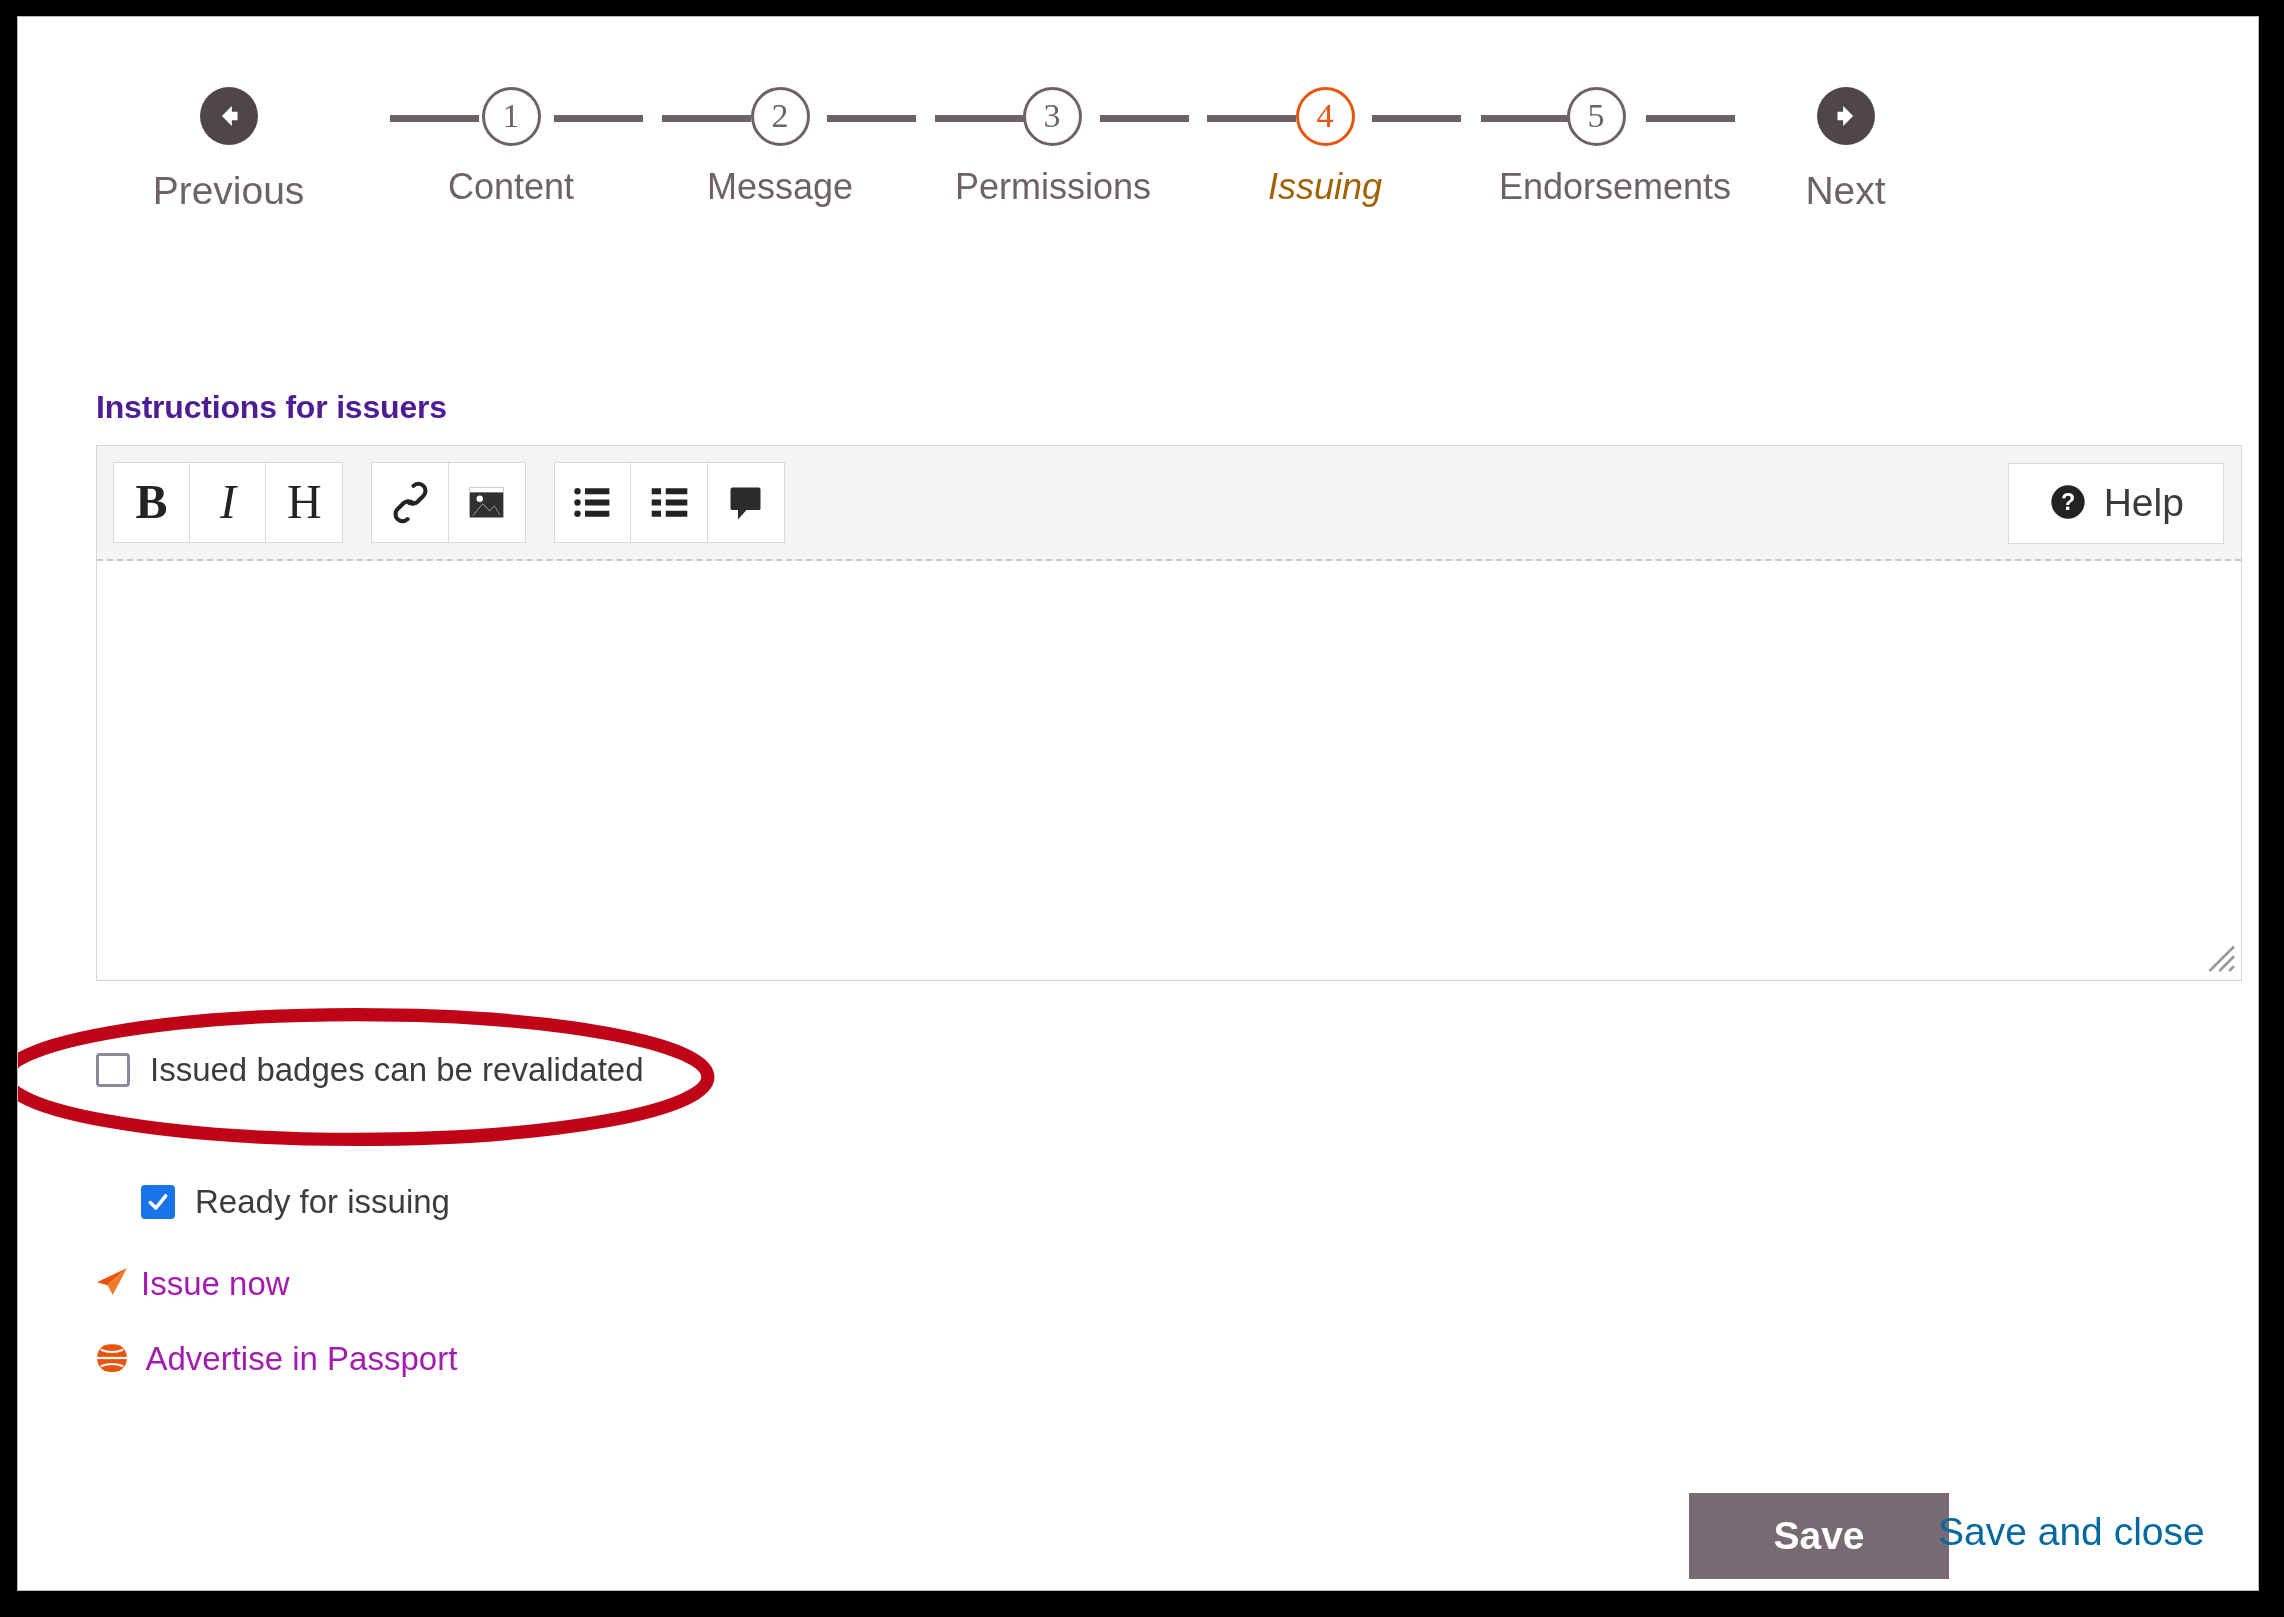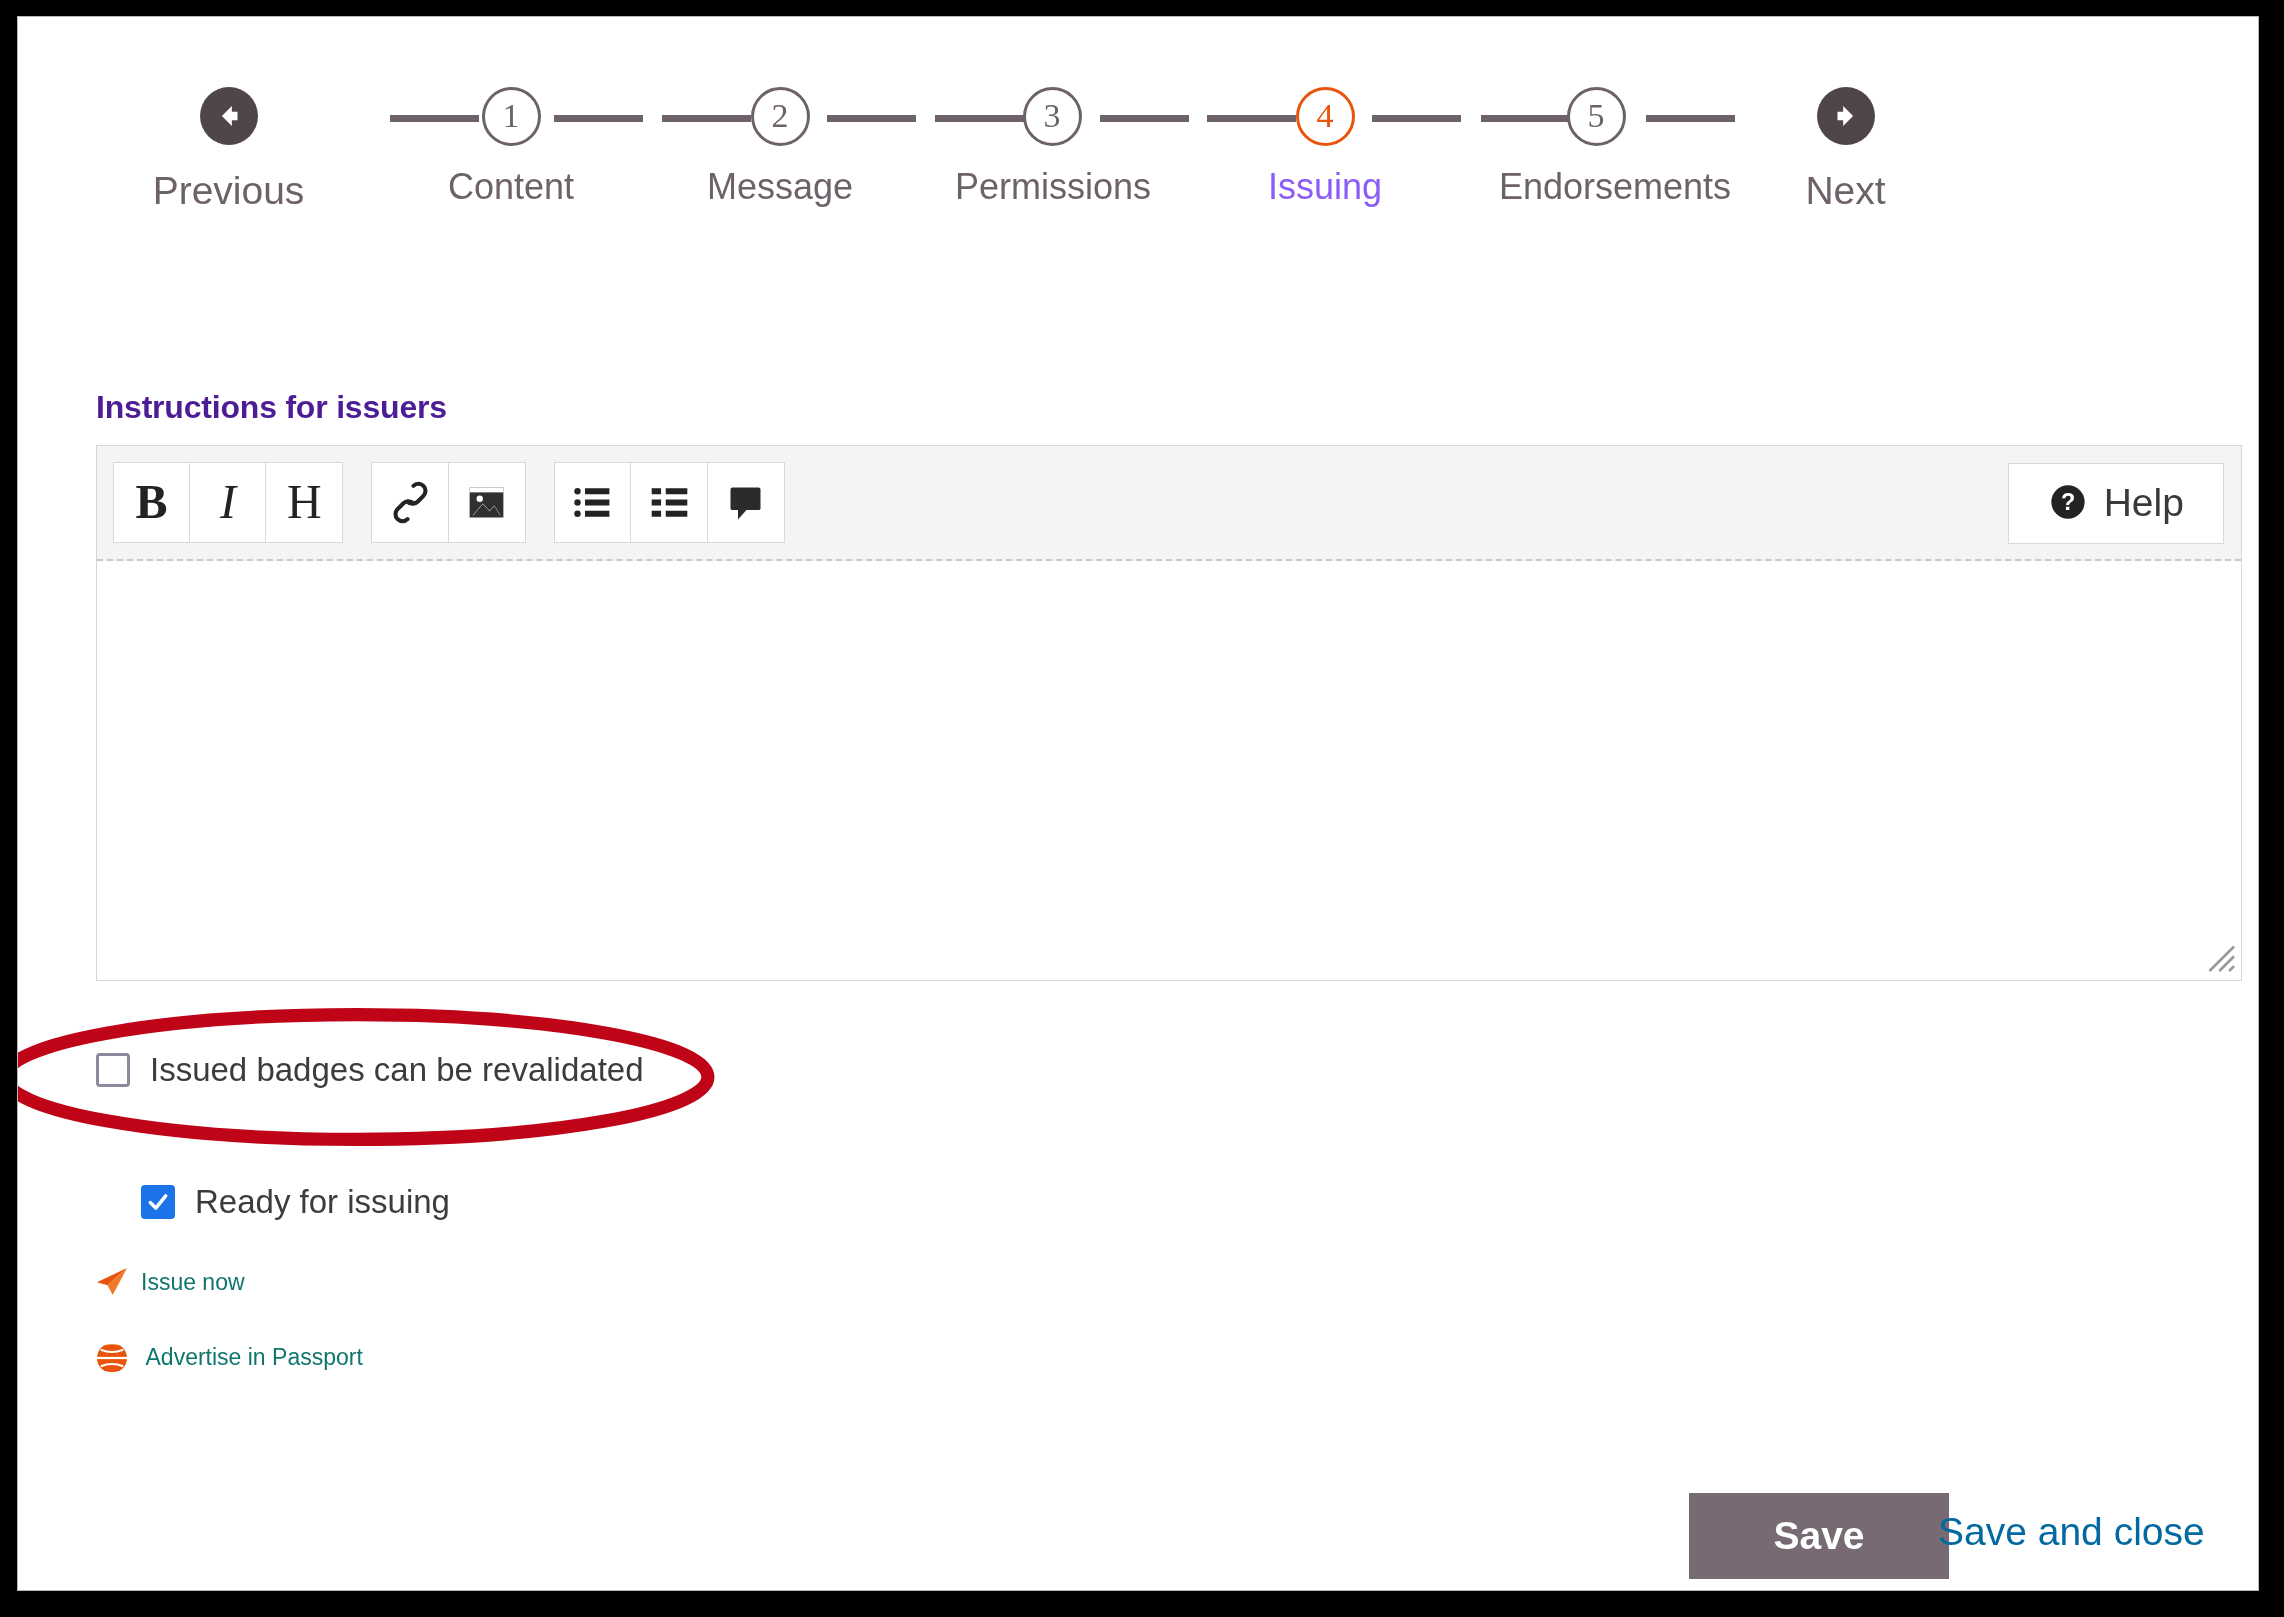--- a/index.html
+++ b/index.html
@@ -54,21 +54,21 @@
   }
   .circle.active { border-color: #e8540c; color: #e8540c; }
   .step-label {
     margin-top: 20px;
     font-size: 36px;
     color: #6d626a;
     white-space: nowrap;
     font-family: "Liberation Sans", sans-serif;
     font-weight: 400;
   }
-  .step-label.active { color: #8b5cf6; }
+  .step-label.active { color: #a16207; font-style: italic; }
   .nav-label { font-size: 39px; color: #6d626a; margin-top: 24px; white-space: nowrap; }
   .connector {
     position: absolute;
     height: 7px;
     background: #6d626a;
     top: 98px;
   }
 
   
   #section-label {
@@ -157,24 +157,24 @@
     border-color: #1a73e8;
     position: relative;
   }
   .cbox.checked svg { position: absolute; left: 50%; top: 50%; transform: translate(-50%,-50%); }
   .cb-label { font-size: 33px; color: #3c3c3c; white-space: nowrap; }
 
   
   .act-link {
     position: absolute;
     display: flex;
-    align-items: center;
+    align-items: flex-start;
     gap: 11px;
-    color: #0f766e;
-    font-size: 23px;
+    color: #a21caf;
+    font-size: 33px;
     white-space: nowrap;
   }
 
   
   #save-btn {
     position: absolute;
     left: 1671px; top: 1476px;
     width: 260px; height: 86px;
     background: #776a72;
     border: none;

